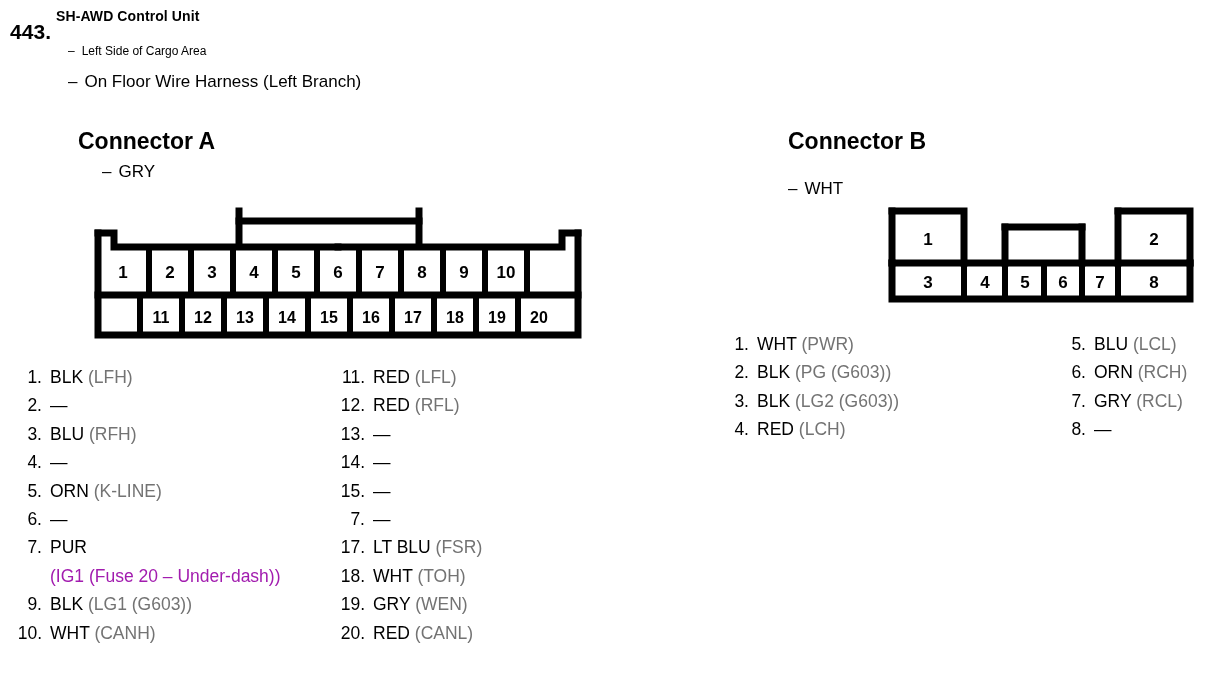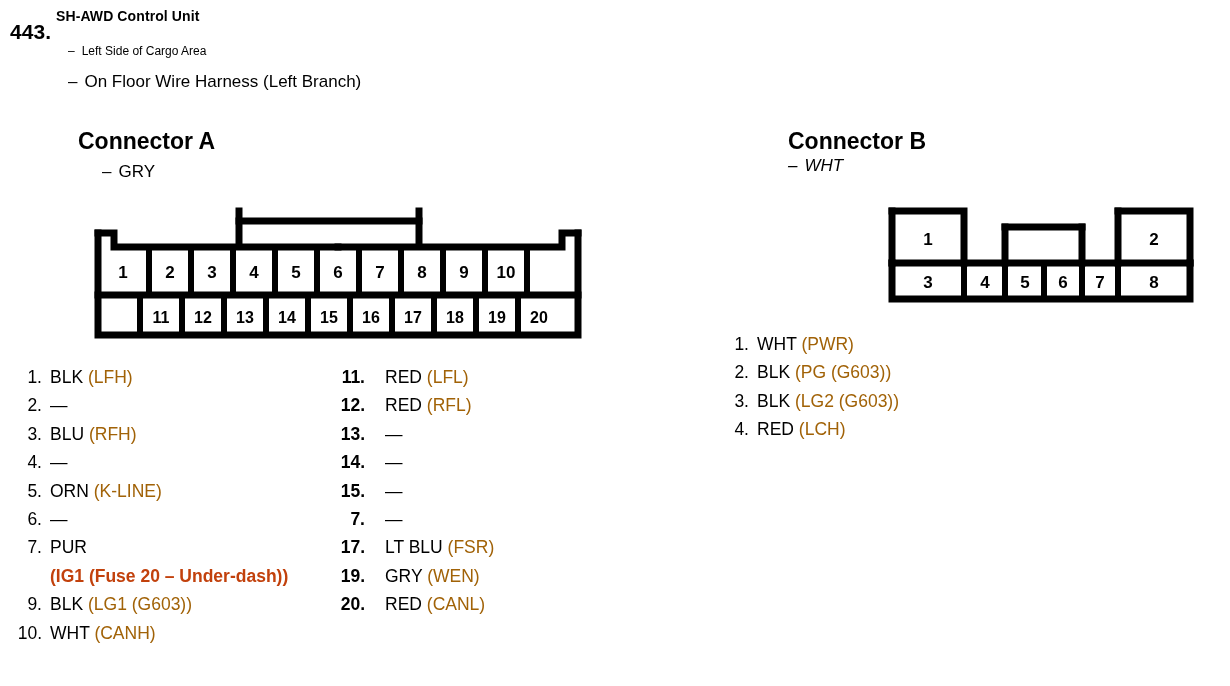--- a/index.html
+++ b/index.html
@@ -27,21 +27,21 @@
   .hdr-sub1 .dash,.hdr-sub2 .dash{margin-right:7px;}
 
   
   .conn-title{position:absolute;font-size:23px;font-weight:bold;text-align:right;}
   .conn-color{position:absolute;font-size:17px;}
   .conn-color .dash{margin-right:7px;}
 
   #connA-title{left:78px;top:128px;}
   #connA-color{left:78px;top:162px;margin-left:24px;}
   #connB-title{left:788px;top:128px;}
-  #connB-color{left:788px;top:156px;font-style:italic;}
+  #connB-color{left:788px;top:179px;}
 
   
   #connA-drawing{position:absolute;left:88px;top:205px;width:500px;height:140px;}
   #connA-drawing svg{display:block;}
 
   
   #connB-drawing{position:absolute;left:886px;top:205px;width:310px;height:100px;}
   #connB-drawing svg{display:block;}
 
   .pinnum{
@@ -52,31 +52,31 @@
   .pinnum.small{font-size:16px;}
 
   
   .pinlist{position:absolute;font-size:17.5px;line-height:28.4px;}
   .pinrow{white-space:nowrap;position:relative;}
   .pin-idx{
     display:inline-block;text-align:right;
     font-size:17.5px;color:#000;
   }
   .pin-wire{color:#000;}
-  .pin-sig{color:#a16207;}
-  .pin-cont{color:#c2410c;white-space:nowrap;font-weight:bold;}
+  .pin-sig{color:#737373;}
+  .pin-cont{color:#a21caf;white-space:nowrap;}
 
   
   #listA1{left:16px;top:363px;}
   #listA1 .pin-idx{width:26px;margin-right:8px;}
   #listA1 .pin-cont{display:block;margin-left:34px;}
 
   
   #listA2{left:333px;top:363px;}
-  #listA2 .pin-idx{width:32px;margin-right:20px;font-weight:bold;}
+  #listA2 .pin-idx{width:32px;margin-right:8px;}
 
   
   #listB1{left:733px;top:330px;}
   #listB1 .pin-idx{width:16px;margin-right:8px;}
 
   
   #listB2{left:1070px;top:330px;}
   #listB2 .pin-idx{width:16px;margin-right:8px;}
 </style>
 </head>
@@ -222,23 +222,30 @@
       <div class="pinrow"><span class="pin-idx">10.</span><span class="pin-wire">WHT</span> <span class="pin-sig">(CANH)</span></div>
     </div>
   <div class="pinlist" id="listA2">
       <div class="pinrow"><span class="pin-idx">11.</span><span class="pin-wire">RED</span> <span class="pin-sig">(LFL)</span></div>
       <div class="pinrow"><span class="pin-idx">12.</span><span class="pin-wire">RED</span> <span class="pin-sig">(RFL)</span></div>
       <div class="pinrow"><span class="pin-idx">13.</span><span class="pin-wire">—</span></div>
       <div class="pinrow"><span class="pin-idx">14.</span><span class="pin-wire">—</span></div>
       <div class="pinrow"><span class="pin-idx">15.</span><span class="pin-wire">—</span></div>
       <div class="pinrow"><span class="pin-idx">7.</span><span class="pin-wire">—</span></div>
       <div class="pinrow"><span class="pin-idx">17.</span><span class="pin-wire">LT BLU</span> <span class="pin-sig">(FSR)</span></div>
+      <div class="pinrow"><span class="pin-idx">18.</span><span class="pin-wire">WHT</span> <span class="pin-sig">(TOH)</span></div>
       <div class="pinrow"><span class="pin-idx">19.</span><span class="pin-wire">GRY</span> <span class="pin-sig">(WEN)</span></div>
       <div class="pinrow"><span class="pin-idx">20.</span><span class="pin-wire">RED</span> <span class="pin-sig">(CANL)</span></div>
     </div>
   <div class="pinlist" id="listB1">
       <div class="pinrow"><span class="pin-idx">1.</span><span class="pin-wire">WHT</span> <span class="pin-sig">(PWR)</span></div>
       <div class="pinrow"><span class="pin-idx">2.</span><span class="pin-wire">BLK</span> <span class="pin-sig">(PG (G603))</span></div>
       <div class="pinrow"><span class="pin-idx">3.</span><span class="pin-wire">BLK</span> <span class="pin-sig">(LG2 (G603))</span></div>
       <div class="pinrow"><span class="pin-idx">4.</span><span class="pin-wire">RED</span> <span class="pin-sig">(LCH)</span></div>
     </div>
+  <div class="pinlist" id="listB2">
+      <div class="pinrow"><span class="pin-idx">5.</span><span class="pin-wire">BLU</span> <span class="pin-sig">(LCL)</span></div>
+      <div class="pinrow"><span class="pin-idx">6.</span><span class="pin-wire">ORN</span> <span class="pin-sig">(RCH)</span></div>
+      <div class="pinrow"><span class="pin-idx">7.</span><span class="pin-wire">GRY</span> <span class="pin-sig">(RCL)</span></div>
+      <div class="pinrow"><span class="pin-idx">8.</span><span class="pin-wire">—</span></div>
+    </div>
 
 </div>
 
 </body></html>

